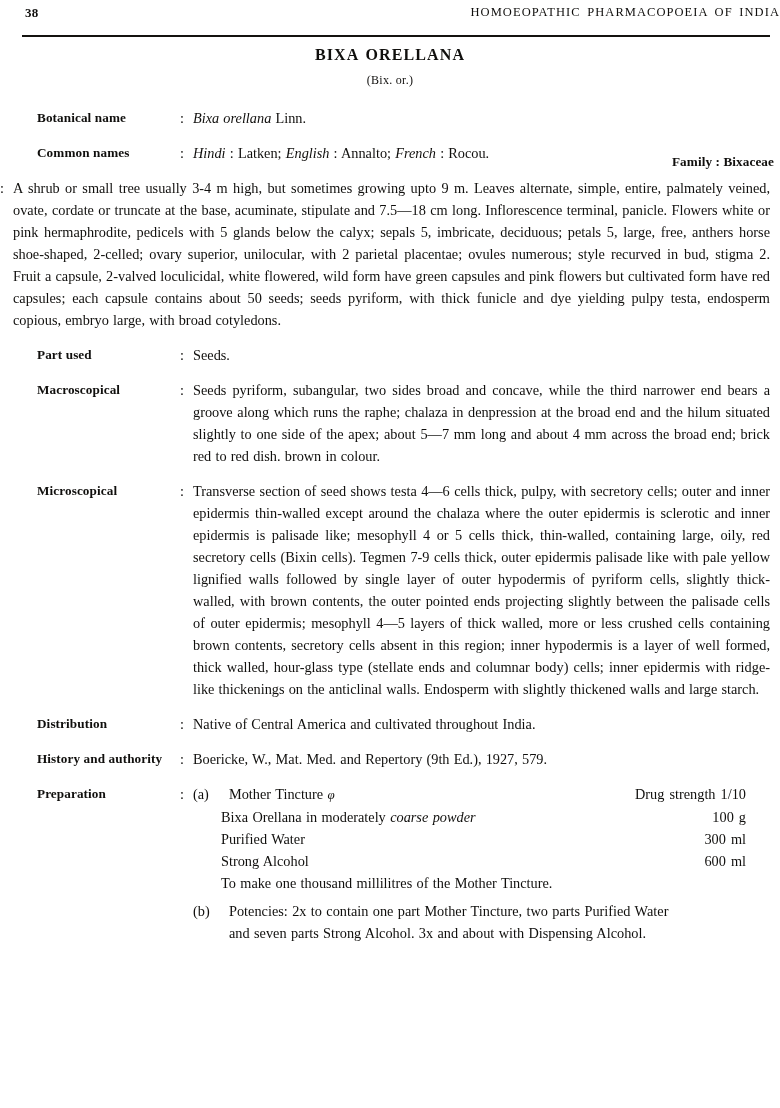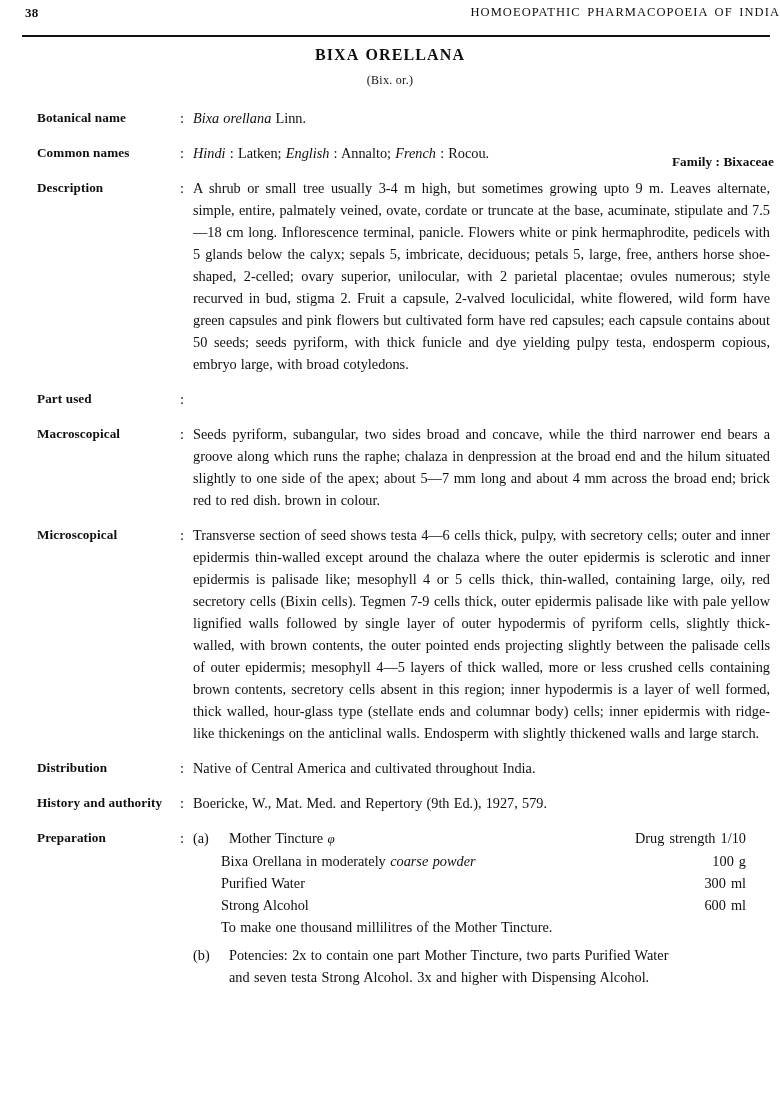--- a/index.html
+++ b/index.html
@@ -189,28 +189,28 @@
       <div class="family">Family : Bixaceae</div>
     </div>
 
     <div class="row">
       <div class="label">Common names</div>
       <div class="colon">:</div>
       <div class="value nojust"><i>Hindi</i><span> : Latken; </span><i>English</i><span> : Annalto; </span><i>French</i><span> : Rocou.</span></div>
     </div>
 
     <div class="row">
-      <div class="label">Description</div>
       <div class="colon">:</div>
       <div class="value">A shrub or small tree usually 3-4 m high, but sometimes growing  upto 9 m. Leaves alternate, simple, entire, palmately veined, ovate, cordate or truncate at the base, acuminate, stipulate and 7.5—18 cm long. Inflorescence  terminal, panicle.  Flowers white or pink hermaphrodite, pedicels with 5 glands below the calyx; sepals 5, imbricate, deciduous; petals 5, large, free, anthers horse shoe-shaped, 2-celled; ovary superior, unilocular, with 2 parietal placentae; ovules numerous; style recurved in bud, stigma 2. Fruit a capsule, 2-valved loculicidal, white flowered, wild form have green capsules and pink flowers but cultivated form have red capsules; each capsule contains about 50 seeds; seeds pyriform, with thick funicle and dye yielding pulpy testa, endosperm copious, embryo large, with broad cotyledons.</div>
     </div>
 
     <div class="row">
       <div class="label">Part used</div>
       <div class="colon">:</div>
+      <div class="value nojust">Seeds.</div>
     </div>
 
     <div class="row">
       <div class="label">Macroscopical</div>
       <div class="colon">:</div>
       <div class="value">Seeds pyriform, subangular, two sides broad and concave, while the  third narrower end bears a groove along which runs the raphe; chalaza in denpression at the broad end and the hilum  situated  slightly to one side of the apex; about 5—7 mm long and  about  4 mm  across the broad  end; brick  red to red dish. brown in colour.</div>
     </div>
 
     <div class="row">
       <div class="label">Microscopical</div>
@@ -259,21 +259,21 @@
         <div class="prep-line prep-sub">
           <div class="prep-text wrap">To make one thousand millilitres of the Mother Tincture.</div>
         </div>
 
         <div class="prep-gap"></div>
 
         <div class="prep-line">
           <div class="prep-marker">(b)</div>
           <div class="prep-text wrap">
               <span class="cont">Potencies: 2x to contain one part Mother Tincture, two parts Purified Water</span>
-              <span class="cont">and seven testa Strong Alcohol.   3x and higher with Dispensing Alcohol.</span>
+              <span class="cont">and seven parts Strong Alcohol.   3x and about with Dispensing Alcohol.</span>
             </div>
         </div>
 
       </div>
     </div>
 
   </div>
 </div>
 
 </body></html>

